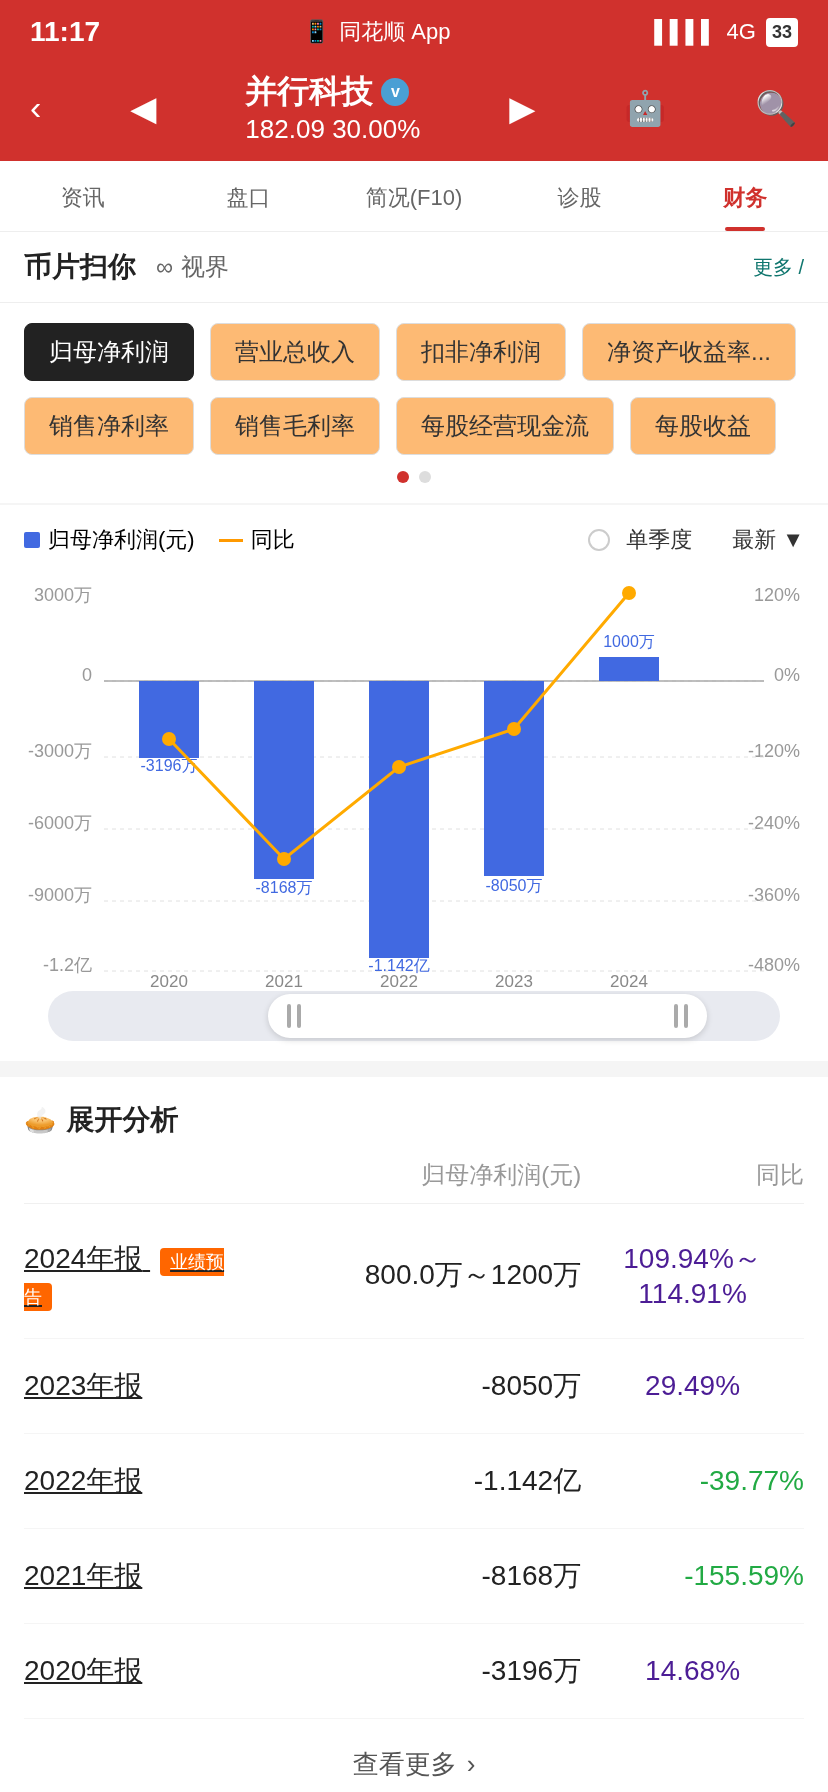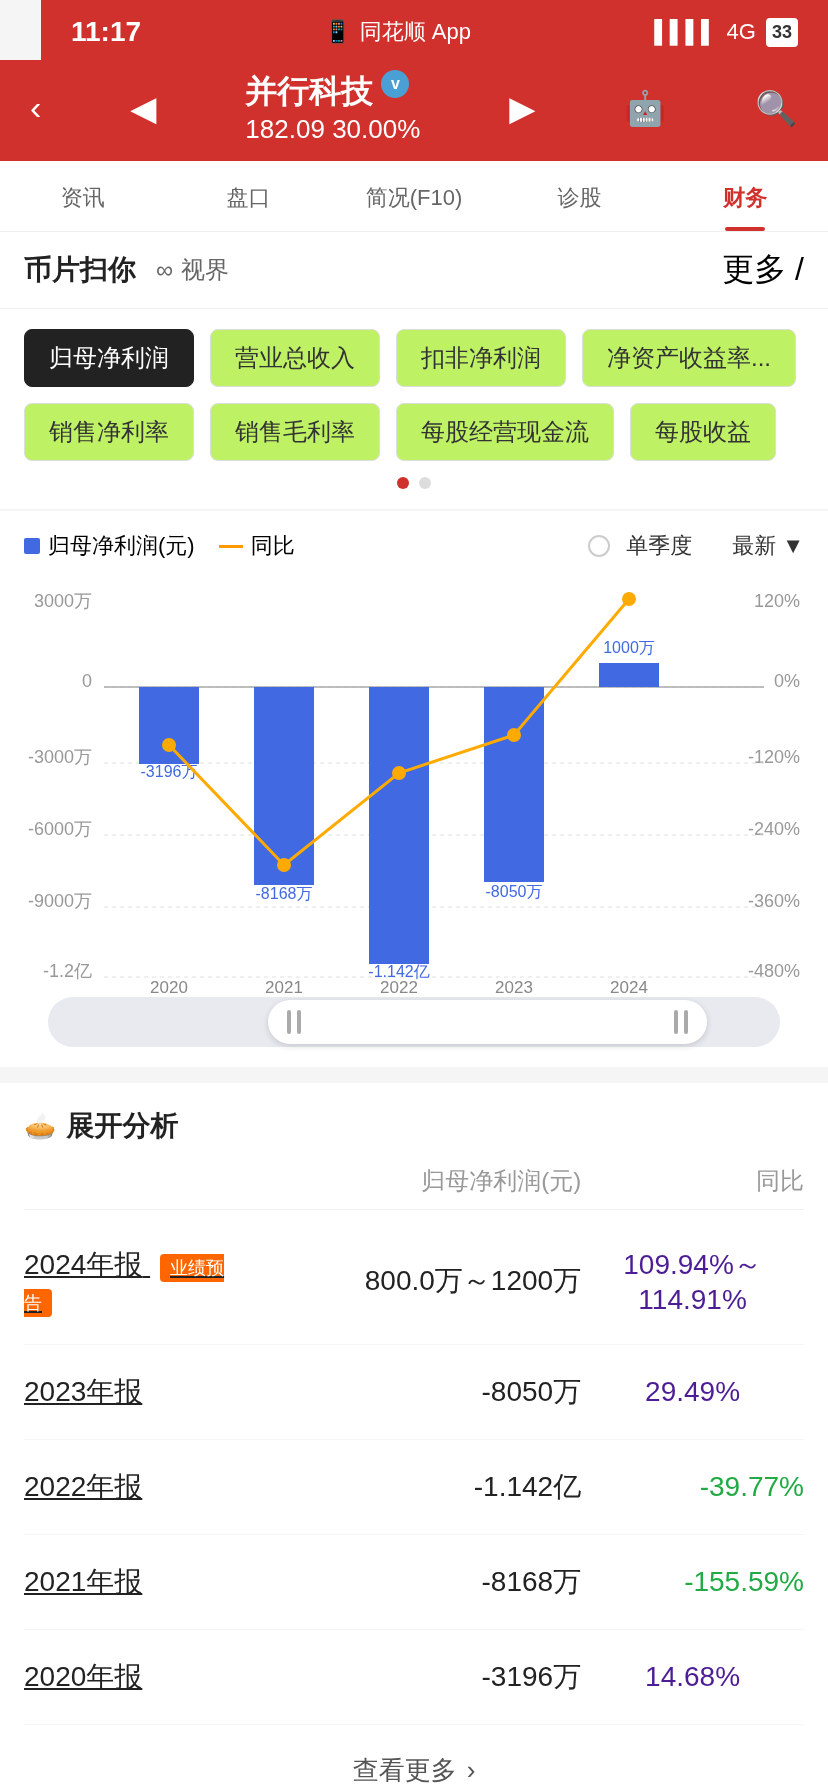--- a/index.html
+++ b/index.html
@@ -14,21 +14,20 @@
 
     
     .status-bar {
       background: #d0312d;
       color: white;
       display: flex;
       justify-content: space-between;
       align-items: center;
       padding: 14px 30px 10px;
       height: 60px;
-      margin-left: 41px;
     }
     .status-time { font-size: 28px; font-weight: 600; }
     .status-center { font-size: 22px; display: flex; align-items: center; gap: 8px; }
     .status-right { display: flex; align-items: center; gap: 10px; font-size: 22px; }
     .battery-box {
       border: 2px solid white;
       border-radius: 4px;
       padding: 2px 4px;
       font-size: 18px;
       background: white;
@@ -39,21 +38,21 @@
     
     .nav-bar {
       background: #d0312d;
       display: flex;
       align-items: center;
       justify-content: space-between;
       padding: 10px 30px 16px;
       color: white;
     }
     .nav-center { text-align: center; }
-    .nav-title { font-size: 32px; font-weight: 600; display: flex; align-items: flex-start; gap: 8px; }
+    .nav-title { font-size: 32px; font-weight: 600; display: flex; align-items: center; gap: 8px; }
     .nav-verified {
       background: #4a9fd4;
       border-radius: 50%;
       width: 28px; height: 28px;
       display: inline-flex; align-items: center; justify-content: center;
       font-size: 16px;
     }
     .nav-price { font-size: 26px; }
     .nav-icon { font-size: 34px; cursor: pointer; }
 
@@ -99,41 +98,41 @@
     .sub-nav-tag {
       margin-left: 20px;
       display: flex;
       align-items: center;
       gap: 8px;
       color: #666;
       font-size: 24px;
     }
     .sub-nav-more {
       margin-left: auto;
-      font-size: 32px;
-      color: #000000;
+      font-size: 20px;
+      color: #0f766e;
     }
 
     
     .filter-section {
       background: white;
       padding: 20px 24px;
     }
     .filter-row {
       display: flex;
       gap: 16px;
       margin-bottom: 16px;
       flex-wrap: wrap;
     }
     .filter-btn {
       padding: 12px 24px;
       border-radius: 8px;
       font-size: 24px;
       border: 1px solid #ddd;
-      background: #bef264;
+      background: #fdba74;
       color: #333;
       cursor: pointer;
     }
     .filter-btn.active {
       background: #222;
       color: white;
       border-color: #222;
       text-align: center;
     }
     .filter-dots {

